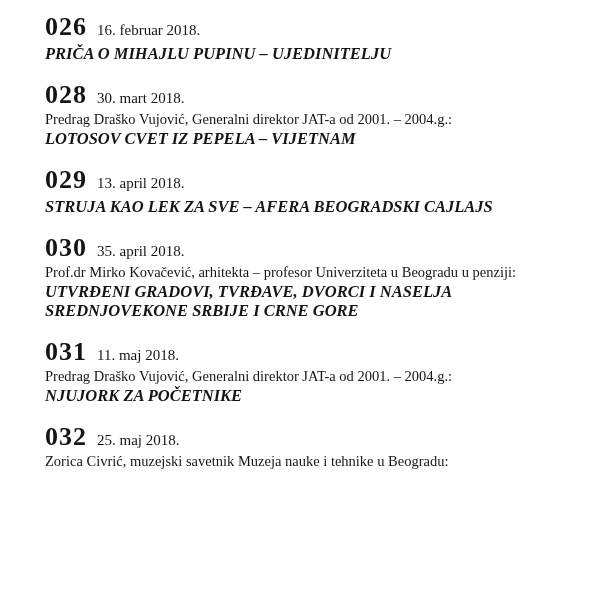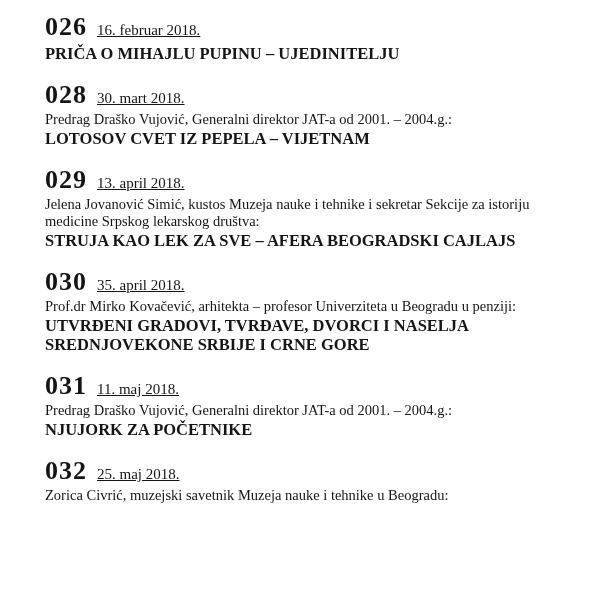--- a/index.html
+++ b/index.html
@@ -30,33 +30,33 @@
     line-height: 26px;
     white-space: pre;
   }
   .num {
     font-size: 26px;
     font-weight: 700;
     letter-spacing: 1px;
   }
   .date {
     font-size: 15px;
-    text-decoration: underline;
   }
   .speaker {
     font-size: 14.5px;
     line-height: 17px;
     white-space: pre;
   }
   .title {
     font-size: 16.5px;
     font-weight: 700;
     line-height: 19px;
     white-space: pre;
     margin-top: 1px;
+    font-style: italic;
   }
 </style>
 </head>
 <body>
 
 <div class="page">
 
   <article class="entry">
     <div class="head">
       <span class="num">026</span>
@@ -73,22 +73,20 @@
     </div>
     <div class="speaker">Predrag Draško Vujović, Generalni direktor JAT-a od 2001. – 2004.g.:</div>
     <div class="title">LOTOSOV CVET IZ PEPELA – VIJETNAM</div>
   </article>
 
   <article class="entry">
     <div class="head">
       <span class="num">029</span>
       <span class="date">13. april 2018.</span>
     </div>
-    <div class="speaker">Jelena Jovanović Simić, kustos Muzeja nauke i tehnike i sekretar Sekcije za istoriju
-medicine Srpskog lekarskog društva:</div>
     <div class="title">STRUJA KAO LEK ZA SVE – AFERA BEOGRADSKI CAJLAJS</div>
   </article>
 
   <article class="entry">
     <div class="head">
       <span class="num">030</span>
       <span class="date">35. april 2018.</span>
     </div>
     <div class="speaker">Prof.dr Mirko Kovačević, arhitekta – profesor Univerziteta u Beogradu u penziji:</div>
     <div class="title">UTVRĐENI GRADOVI, TVRĐAVE, DVORCI I NASELJA

